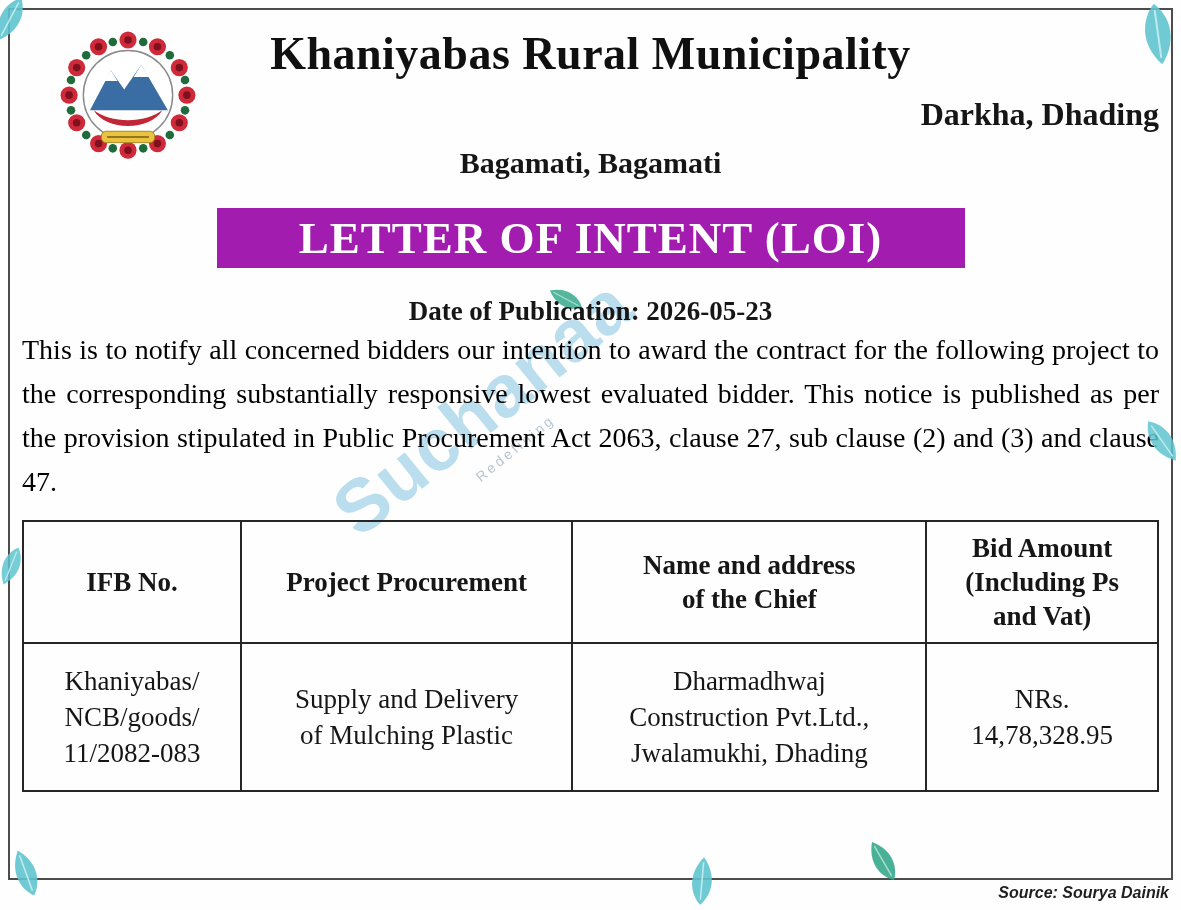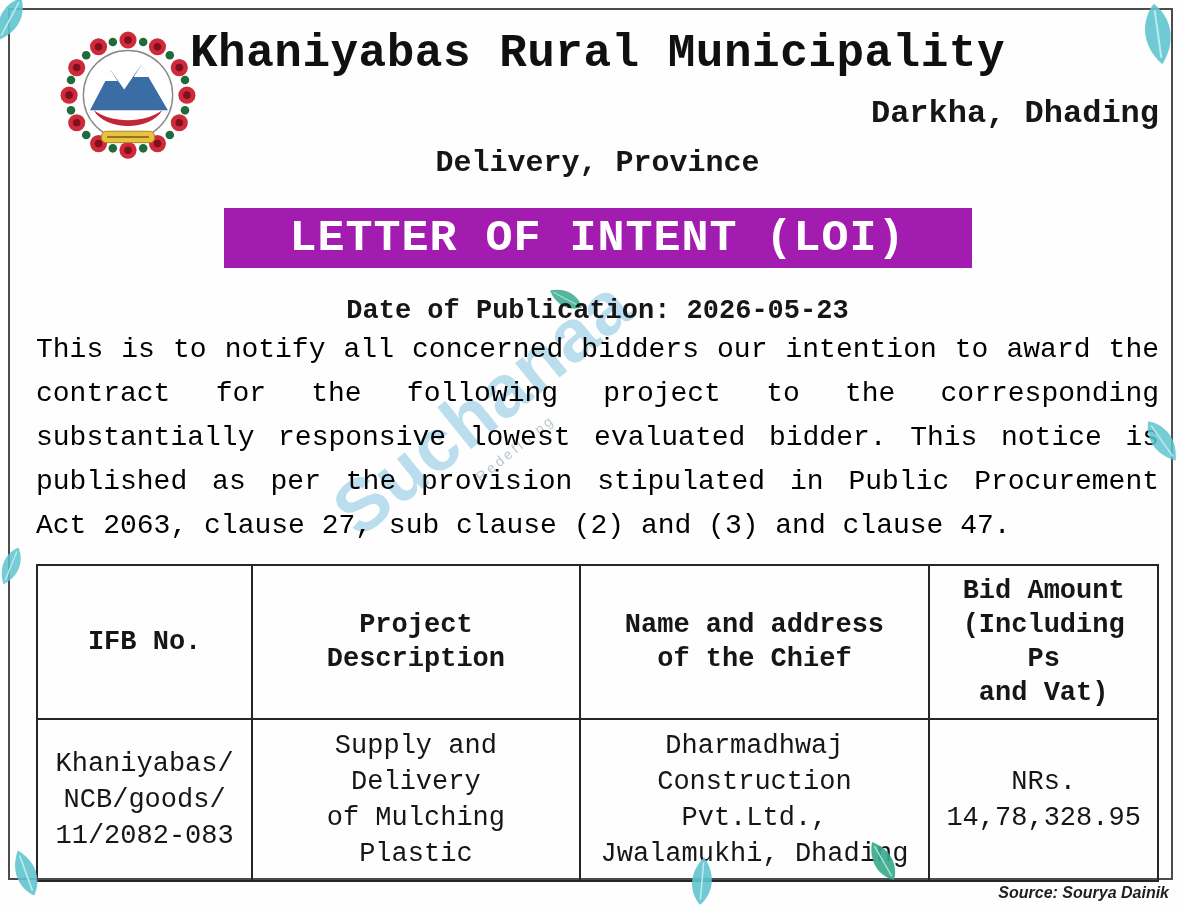--- a/index.html
+++ b/index.html
@@ -10,21 +10,21 @@
     color:#161616;
     overflow:hidden;
   }
   .page { position:relative; width:1181px; height:910px; background:#fefefe; overflow:hidden; }
 
   .frame {
     position:absolute; left:8px; top:8px; width:1165px; height:872px;
     border:2px solid #4c4c4c; background:transparent;
   }
 
-  .content { position:relative; z-index:2; padding:16px 12px 0 26px;font-family:Liberation Mono, monospace; }
+  .content { position:relative; z-index:2; padding:16px 12px 0 12px; }
 
   
   .watermark {
     position:absolute; z-index:0; left:280px; top:352px; width:400px; height:110px;
     transform:rotate(-39deg); text-align:center; pointer-events:none;
     font-family:"Liberation Sans","DejaVu Sans",sans-serif;
   }
   .wm-text { font-size:74px; font-weight:bold; letter-spacing:1px; color:rgba(118,190,221,0.50); }
   .wm-sub  { font-size:14px; letter-spacing:3px; margin-top:2px; color:rgba(128,150,166,0.55); }
 
@@ -158,41 +158,41 @@
           <path d="M62 46 L69 57 L55 57 Z" fill="#ffffff"></path>
           <path d="M94 40 L102 53 L86 53 Z" fill="#ffffff"></path>
           <path d="M44 88 C62 102 98 102 116 88 C104 110 56 110 44 88 Z" fill="#c22737"></path>
           <rect x="52" y="110" width="56" height="12" rx="5" fill="#e9c23f" stroke="#a8831c"></rect>
           <line x1="58" y1="116" x2="102" y2="116" stroke="#7a5a10" stroke-width="1.5"></line>
         </svg>
       </div>
 
       <div class="title">Khaniyabas Rural Municipality</div>
       <div class="sub1">Darkha, Dhading</div>
-      <div class="sub2">Delivery, Province</div>
+      <div class="sub2">Bagamati, Bagamati</div>
 
       <div class="banner">
         <span>LETTER OF INTENT (LOI)</span>
       </div>
 
       <div class="pubdate">Date of Publication: 2026-05-23</div>
 
       <p class="para">This is to notify all concerned bidders our intention to award the contract for the following project to the corresponding substantially responsive lowest evaluated bidder. This notice is published as per the provision stipulated in Public Procurement Act 2063, clause 27, sub clause (2) and (3) and clause 47.</p>
 
       <table class="bids">
         <colgroup>
             <col class="c1">
             <col class="c2">
             <col class="c3">
             <col class="c4">
           </colgroup>
         <thead>
           <tr>
             <th>IFB No.</th>
-            <th>Project Description</th>
+            <th>Project Procurement</th>
             <th>Name and address
 of the Chief</th>
             <th>Bid Amount
 (Including Ps
 and Vat)</th>
           </tr>
         </thead>
         <tbody>
           <tr>
             <td class="left">Khaniyabas/

